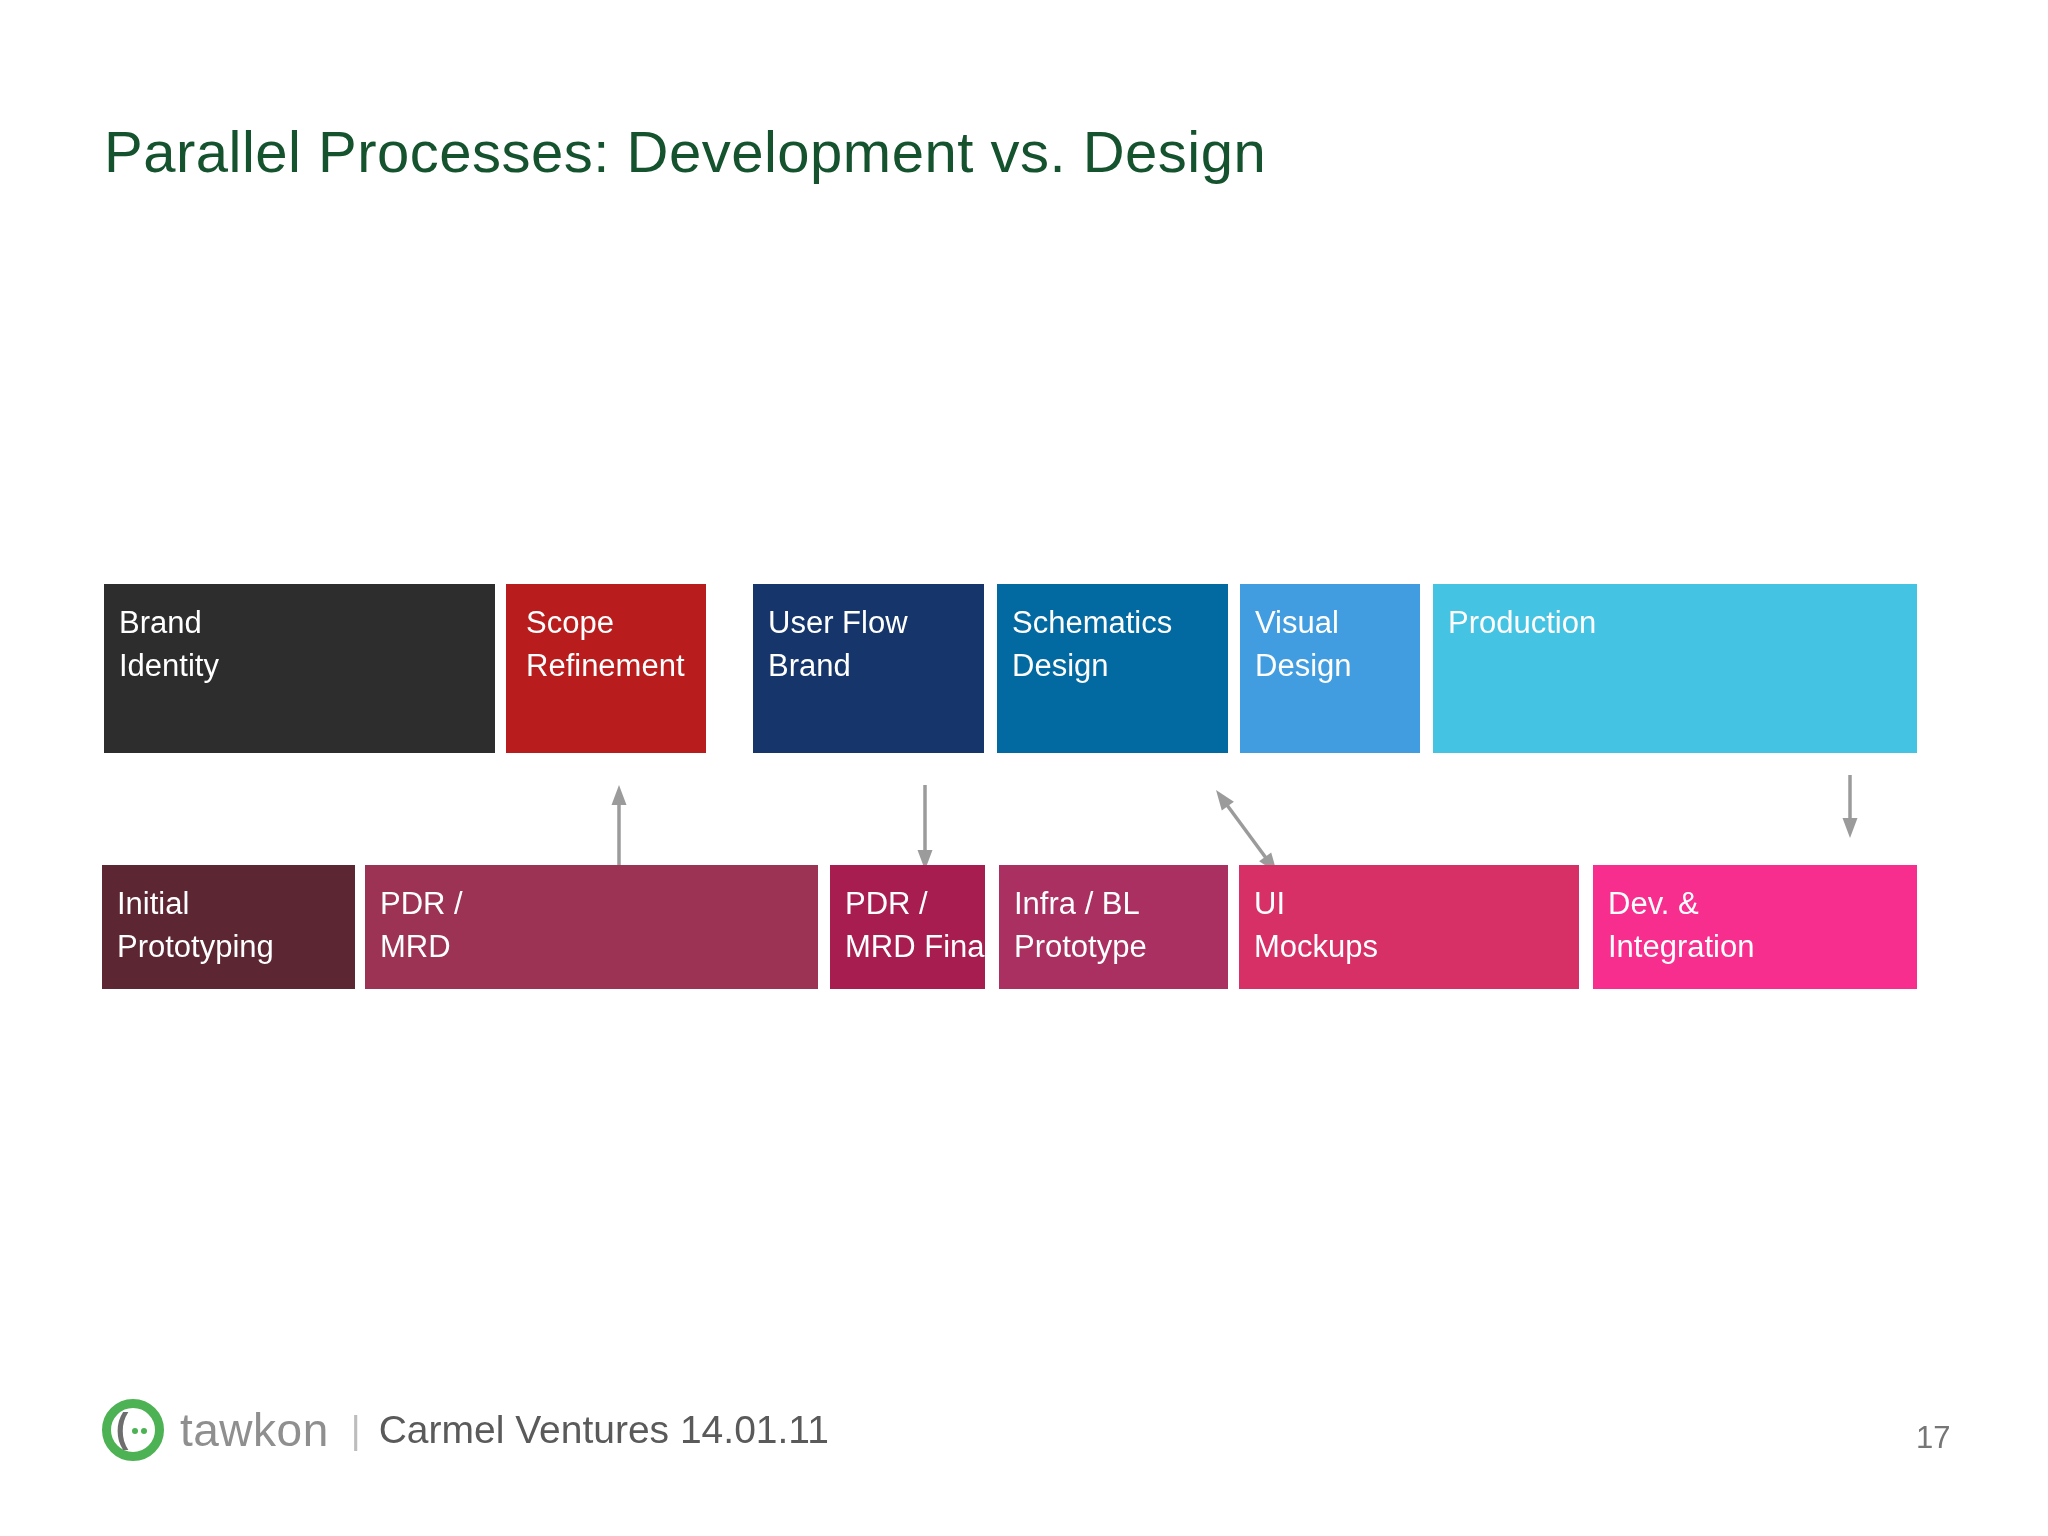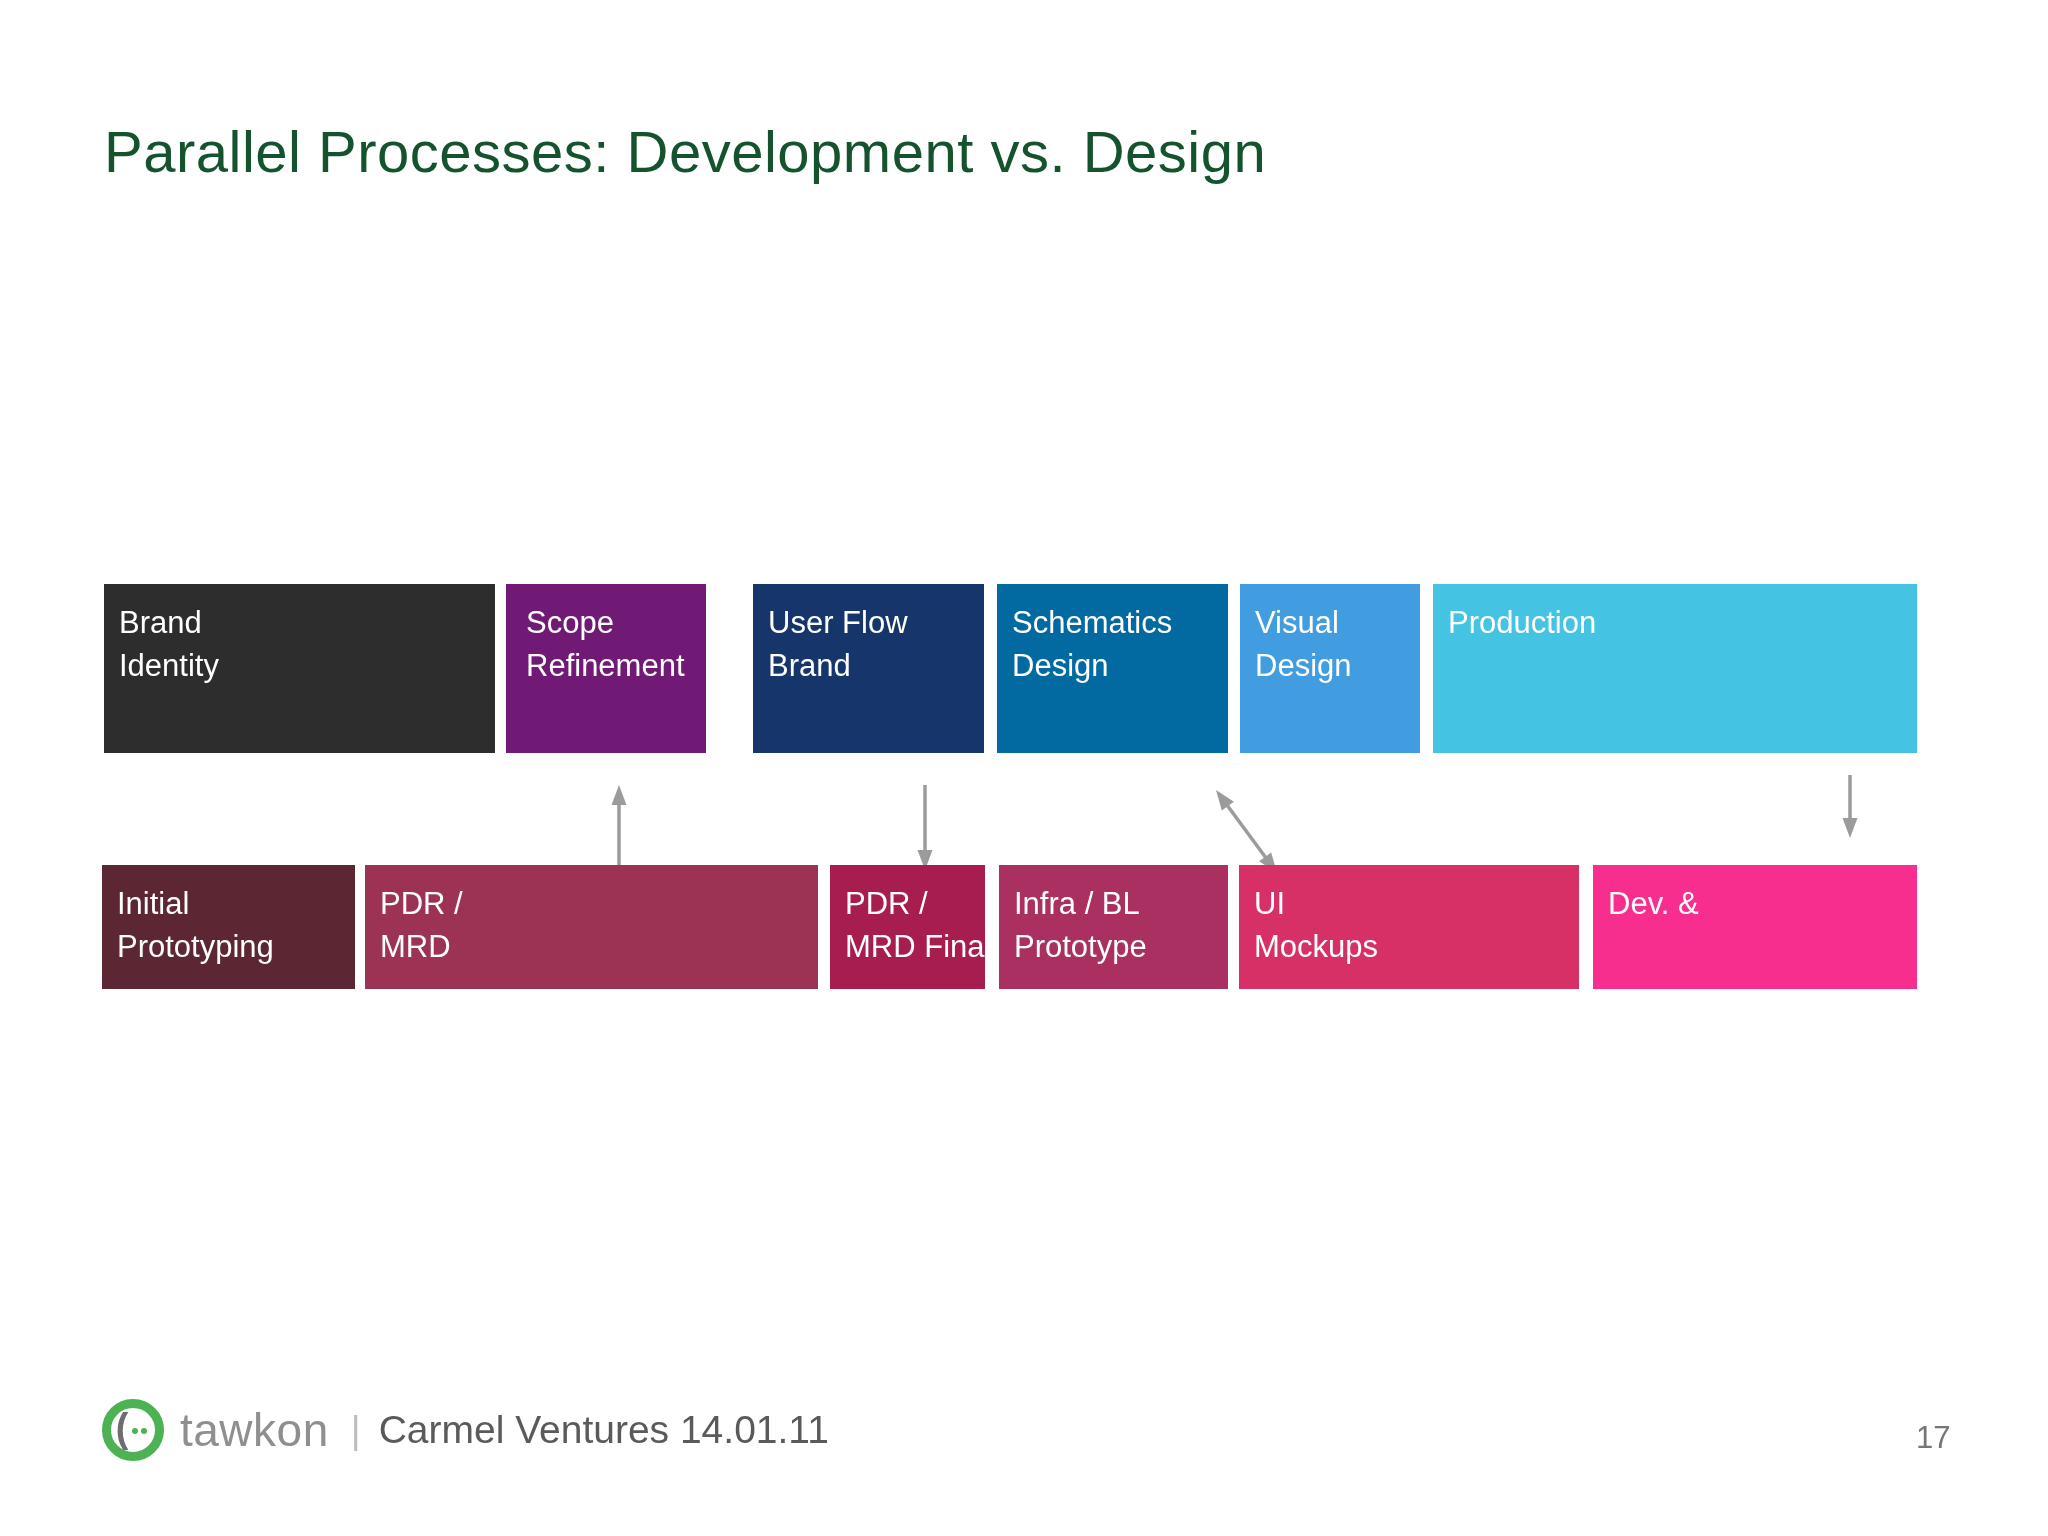--- a/index.html
+++ b/index.html
@@ -108,21 +108,21 @@
 
 <div class="slide">
 
   <h1 class="slide-title">Parallel Processes: Development vs. Design</h1>
 
   <div class="row row-top" id="top-row">
       <div class="box" style="left: 104px; width: 391px; background: rgb(46, 45, 45);">
         <div class="box-line">Brand</div>
         <div class="box-line">Identity</div>
       </div>
-      <div class="box" style="left: 506px; width: 200px; background: #701a75; padding-left: 20px;">
+      <div class="box" style="left: 506px; width: 200px; background: #b91c1c; padding-left: 20px;">
         <div class="box-line">Scope</div>
         <div class="box-line">Refinement</div>
       </div>
       <div class="box" style="left: 753px; width: 231px; background: rgb(22, 54, 107);">
         <div class="box-line">User Flow</div>
         <div class="box-line">Brand</div>
       </div>
       <div class="box" style="left: 997px; width: 231px; background: #0369a1;">
         <div class="box-line">Schematics</div>
         <div class="box-line">Design</div>
@@ -172,20 +172,21 @@
       <div class="box" style="left: 999px; width: 229px; background: rgb(169, 48, 96);">
         <div class="box-line">Infra / BL</div>
         <div class="box-line">Prototype</div>
       </div>
       <div class="box" style="left: 1239px; width: 340px; background: rgb(214, 48, 103);">
         <div class="box-line">UI</div>
         <div class="box-line">Mockups</div>
       </div>
       <div class="box" style="left: 1593px; width: 324px; background: rgb(248, 46, 142);">
         <div class="box-line">Dev. &amp;</div>
+        <div class="box-line">Integration</div>
       </div>
     </div>
 
   <div class="footer">
     <div class="logo-ring">
       <span class="logo-paren">(</span>
       <span class="logo-dots">
           <i></i>
           <i></i>
         </span>

